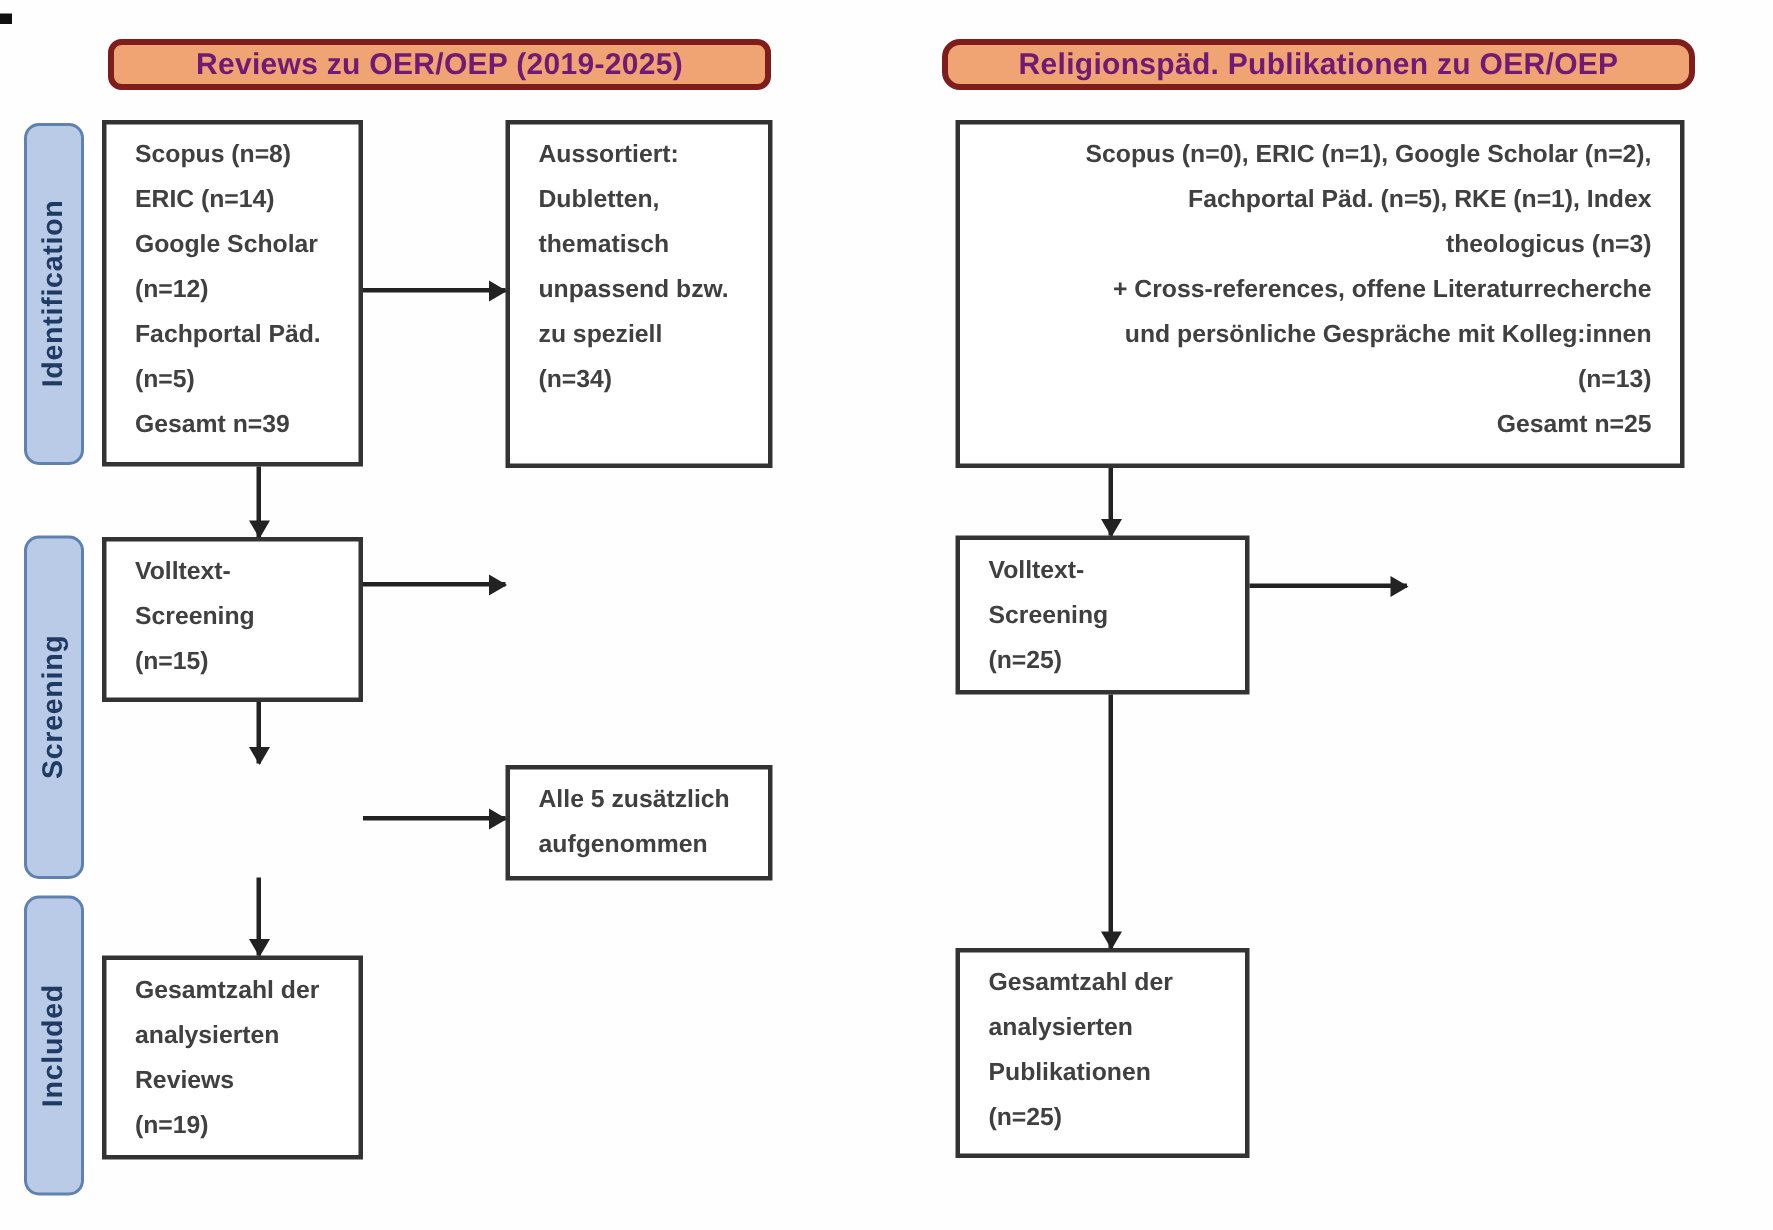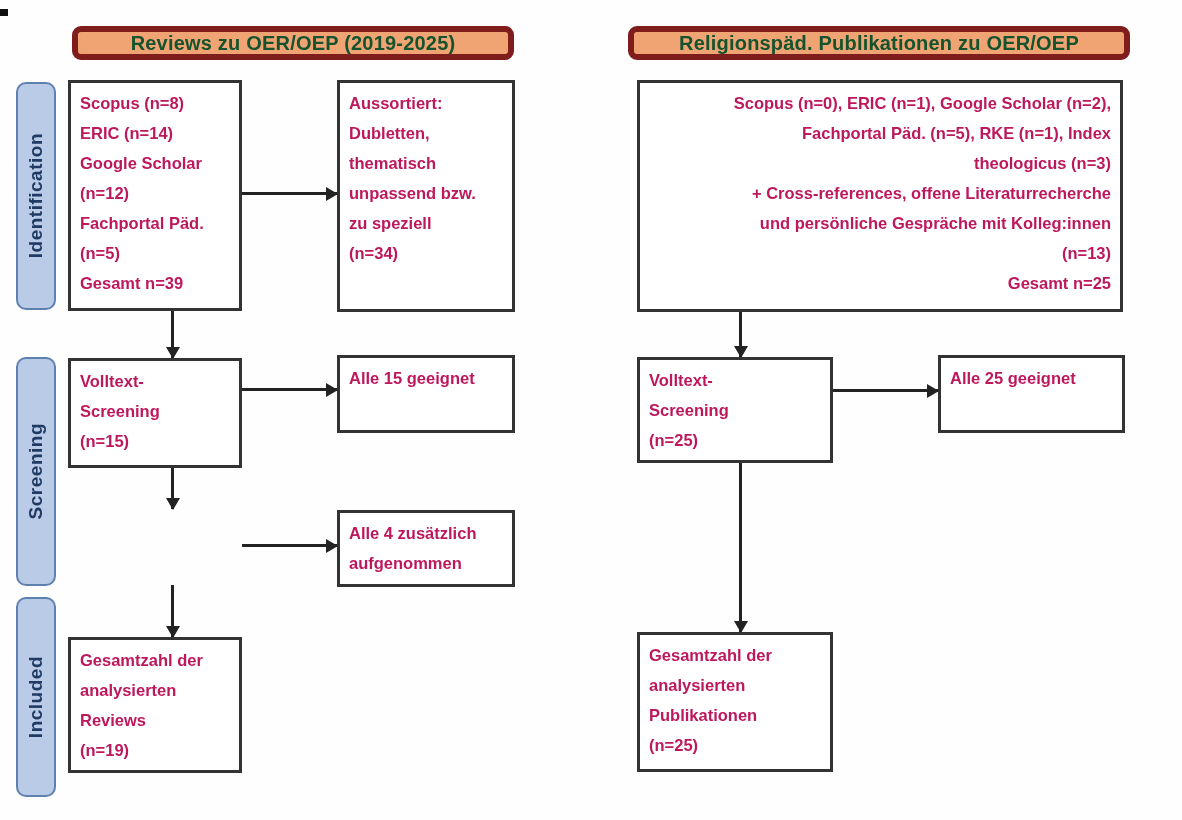--- a/index.html
+++ b/index.html
@@ -3,39 +3,39 @@
 <meta charset="utf-8">
 <style>
   html,body { margin:0; padding:0; background:#ffffff; }
   #canvas {
     position:relative; width:1182px; height:820px;
     background:#fefefe; overflow:hidden;
     font-family:"Liberation Sans", sans-serif;
   }
   .oheader {
     position:absolute; box-sizing:border-box;
-    background:#F0A473; border:6px solid #7f1d1d; border-radius:9px;
+    background:#F0A473; border:4px solid #7f1d1d; border-radius:9px;
     display:flex; align-items:center; justify-content:center;
-    font-size:20px; font-weight:700; color:#14532d; letter-spacing:0.2px;
+    font-size:20px; font-weight:700; color:#701a75; letter-spacing:0.2px;
   }
   .stage {
     position:absolute; box-sizing:border-box;
     background:#B9CBE6; border:2px solid #5F81B0; border-radius:10px;
     display:flex; align-items:center; justify-content:center;
   }
   .stage > span {
     writing-mode:vertical-rl; transform:rotate(180deg);
     font-size:19px; font-weight:700; color:#1F3A63; letter-spacing:0.5px;
     white-space:nowrap;
   }
   .fbox {
     position:absolute; box-sizing:border-box;
     background:#ffffff; border:3px solid #333333;
-    padding:5px 9px;
-    font-size:16.5px; line-height:30px; font-weight:700; color:#be185d;
+    padding:5px 19px;
+    font-size:16.5px; line-height:30px; font-weight:700; color:#404040;
     white-space:pre-line;
   }
   .arrow-h { position:absolute; height:3px; background:#222222; }
   .arrow-h::after {
     content:''; position:absolute; right:-1px; top:50%;
     transform:translateY(-50%);
     border-left:12px solid #222222;
     border-top:7px solid transparent; border-bottom:7px solid transparent;
     width:0; height:0;
   }
@@ -50,21 +50,21 @@
   .artifact { position:absolute; background:#111; }
 </style>
 </head>
 <body>
 
 <div id="canvas">
 
   <div class="artifact" style="left:0;top:9px;width:8px;height:7px;"></div>
 
   <div class="oheader" style="left:72px;top:26px;width:442px;height:34px;">Reviews zu OER/OEP (2019-2025)</div>
-  <div class="oheader" style="left:628px;top:26px;width:502px;height:34px;">Religionspäd. Publikationen zu OER/OEP</div>
+  <div class="oheader" style="left:628px;top:26px;width:502px;height:34px;border-radius:12px;">Religionspäd. Publikationen zu OER/OEP</div>
 
   <div class="stage" style="left:16px;top:82px;width:40px;height:228px;">
     <span>Identification</span>
   </div>
   <div class="stage" style="left:16px;top:357px;width:40px;height:229px;">
     <span>Screening</span>
   </div>
   <div class="stage" style="left:16px;top:597px;width:40px;height:200px;">
     <span>Included</span>
   </div>
@@ -78,39 +78,37 @@
 Gesamt n=39</div>
   <div class="fbox" style="left:337px;top:80px;width:178px;height:232px;">Aussortiert:
 Dubletten,
 thematisch
 unpassend bzw.
 zu speziell
 (n=34)</div>
   <div class="fbox" style="left:68px;top:358px;width:174px;height:110px;">Volltext-
 Screening
 (n=15)</div>
-  <div class="fbox" style="left:337px;top:355px;width:178px;height:78px;">Alle 15 geeignet</div>
-  <div class="fbox" style="left:337px;top:510px;width:178px;height:77px;">Alle 4 zusätzlich
+  <div class="fbox" style="left:337px;top:510px;width:178px;height:77px;">Alle 5 zusätzlich
 aufgenommen</div>
   <div class="fbox" style="left:68px;top:637px;width:174px;height:136px;">Gesamtzahl der
 analysierten
 Reviews
 (n=19)</div>
 
   <div class="fbox" style="left:637px;top:80px;width:486px;height:232px;text-align:right;">Scopus (n=0), ERIC (n=1), Google Scholar (n=2),
 Fachportal Päd. (n=5), RKE (n=1), Index
 theologicus (n=3)
 + Cross-references, offene Literaturrecherche
 und persönliche Gespräche mit Kolleg:innen
 (n=13)
 Gesamt n=25</div>
   <div class="fbox" style="left:637px;top:357px;width:196px;height:106px;">Volltext-
 Screening
 (n=25)</div>
-  <div class="fbox" style="left:938px;top:355px;width:187px;height:78px;">Alle 25 geeignet</div>
   <div class="fbox" style="left:637px;top:632px;width:196px;height:140px;">Gesamtzahl der
 analysierten
 Publikationen
 (n=25)</div>
 
   <div class="arrow-h" style="left:242px;top:192px;width:95px;"></div>
   <div class="arrow-v" style="left:171px;top:311px;height:47px;"></div>
   <div class="arrow-h" style="left:242px;top:388px;width:95px;"></div>
   <div class="arrow-v" style="left:171px;top:468px;height:41px;"></div>
   <div class="arrow-h" style="left:242px;top:544px;width:95px;"></div>

